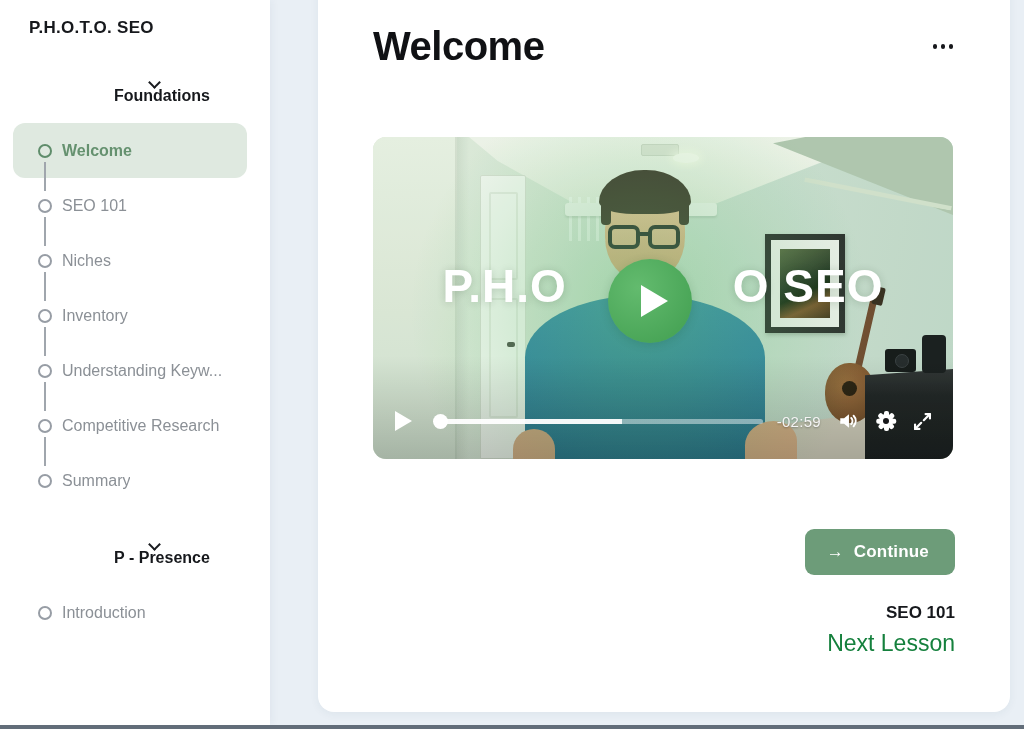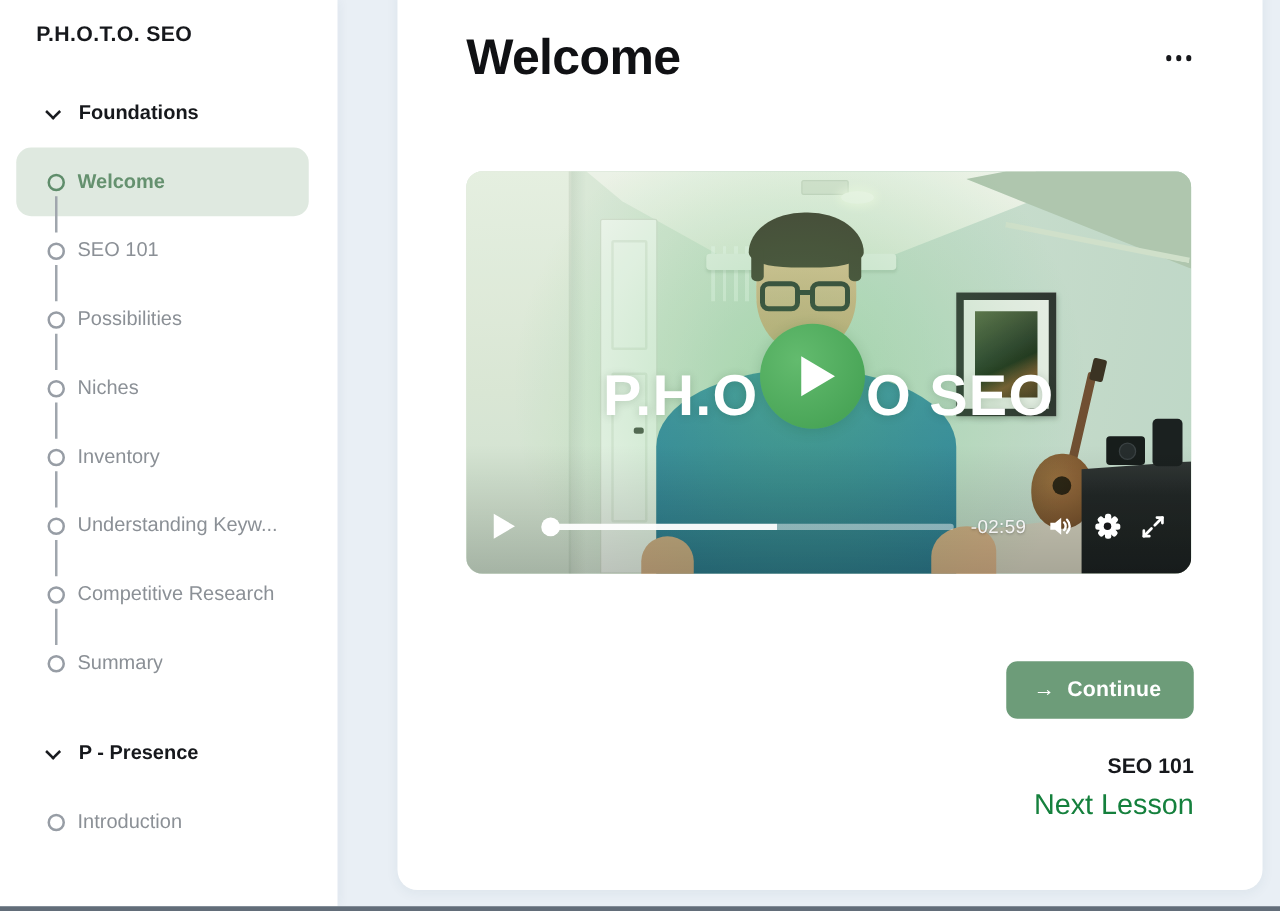--- a/index.html
+++ b/index.html
@@ -3,21 +3,21 @@
 <meta charset="utf-8">
 <style>
   * { margin:0; padding:0; box-sizing:border-box; }
   html,body { width:1024px; height:729px; overflow:hidden;
     font-family:"Liberation Sans", sans-serif; background:#e9eff5; }
 
   
   .sidebar { position:absolute; left:0; top:0; width:270px; height:725px;
     background:#ffffff; box-shadow:2px 0 8px rgba(40,60,90,0.05); overflow:hidden; z-index:2; }
   .logo { padding:18px 0 0 15px; font-size:17px; font-weight:800; color:#16181c; letter-spacing:.3px;margin-left:14px; }
-  .section-header { display:flex; align-items:center; margin:44px 0 0 38px; cursor:pointer; }
+  .section-header { display:flex; align-items:center; margin:44px 0 0 38px; cursor:pointer;flex-direction:column; }
   .section-header.second { margin-top:36px; }
   .chev { width:9px; height:9px; border-left:2.5px solid #191b1f; border-bottom:2.5px solid #191b1f;
     transform:rotate(-45deg); margin-top:-4px; }
   .section-label { font-size:16px; font-weight:700; color:#16181c; margin-left:16px; }
   .items { margin-top:18px; }
   .item { position:relative; display:flex; align-items:center; height:55px; padding-left:38px; }
   .dot { width:14px; height:14px; border:2px solid #979da5; border-radius:50%; background:transparent; flex:none; }
   .item-label { margin-left:10px; font-size:16px; color:#8b9096; white-space:nowrap; overflow:hidden; }
   .item:not(:last-child)::after { content:""; position:absolute; left:44px; top:39px;
     width:2px; height:29px; background:#a0a6ad; }
@@ -98,22 +98,22 @@
   .glasses { left:235px; top:88px; width:74px; height:26px; }
   .lens { width:32px; height:24px; border:4px solid #262626; border-radius:7px; background:rgba(255,255,255,0.07); }
   .lens.l { left:0; } .lens.r { left:40px; }
   .bridge { left:30px; top:7px; width:12px; height:4px; background:#262626; }
   .smile { left:261px; top:138px; width:22px; height:10px; background:#f6f0e8;
     border:2px solid #9a5a45; border-top-width:1px; border-radius:3px 3px 11px 11px; }
   .glow { inset:0; background:radial-gradient(circle at 46% 54%,rgba(92,188,108,0.40) 0%,rgba(92,188,108,0.16) 38%,rgba(92,188,108,0) 64%); }
   .tint { inset:0; background:rgba(140,200,150,0.08); }
   .fade { inset:0; background:linear-gradient(180deg,rgba(0,0,0,0) 68%,rgba(0,0,0,0.20) 100%); }
 
-  .brand-row { position:absolute; left:0; right:0; top:122px; display:flex; align-items:flex-end;
-    justify-content:center; z-index:5; }
+  .brand-row { position:absolute; left:0; right:0; top:122px; display:flex; align-items:flex-start;
+    justify-content:center; z-index:5;gap:40px; }
   .brand-text { font-size:46px; font-weight:800; color:#ffffff; letter-spacing:1px;
     text-shadow:0 1px 8px rgba(0,40,10,0.18); }
   .play-circle { width:84px; height:84px; border-radius:50%; margin:0 1px;
     background:radial-gradient(circle at 36% 34%,#63bb6e,#49a557 75%); flex:none;
     display:flex; align-items:center; justify-content:center; cursor:pointer;
     box-shadow:0 2px 10px rgba(0,60,20,0.15); }
   .play-circle .tri { width:0; height:0; border-left:27px solid #ffffff;
     border-top:16px solid transparent; border-bottom:16px solid transparent; margin-left:9px; }
 
   .controls { position:absolute; left:22px; right:20px; bottom:27px; display:flex;
@@ -160,24 +160,20 @@
   </div>
 
   <div class="items">
     <div class="item active">
       <span class="dot"></span>
       <span class="item-label">Welcome</span>
     </div>
     <div class="item">
       <span class="dot"></span>
       <span class="item-label">SEO 101</span>
-    </div>
-    <div class="item">
-      <span class="dot"></span>
-      <span class="item-label">Possibilities</span>
     </div>
     <div class="item">
       <span class="dot"></span>
       <span class="item-label">Niches</span>
     </div>
     <div class="item">
       <span class="dot"></span>
       <span class="item-label">Inventory</span>
     </div>
     <div class="item">

